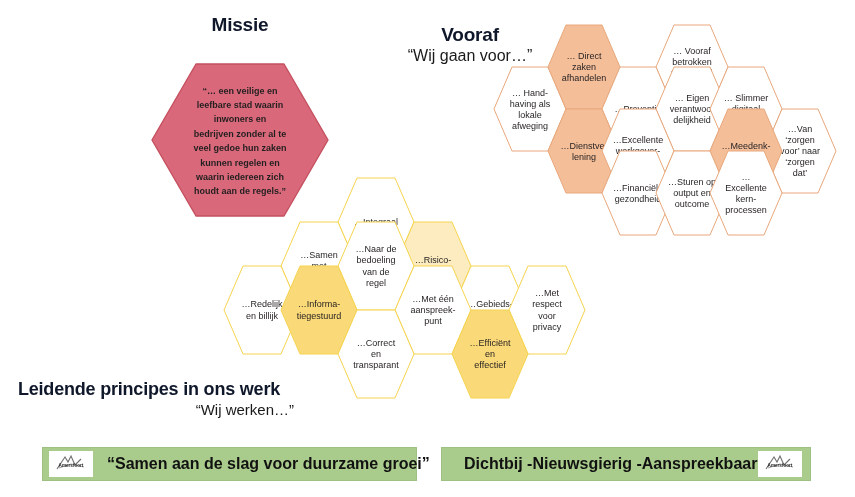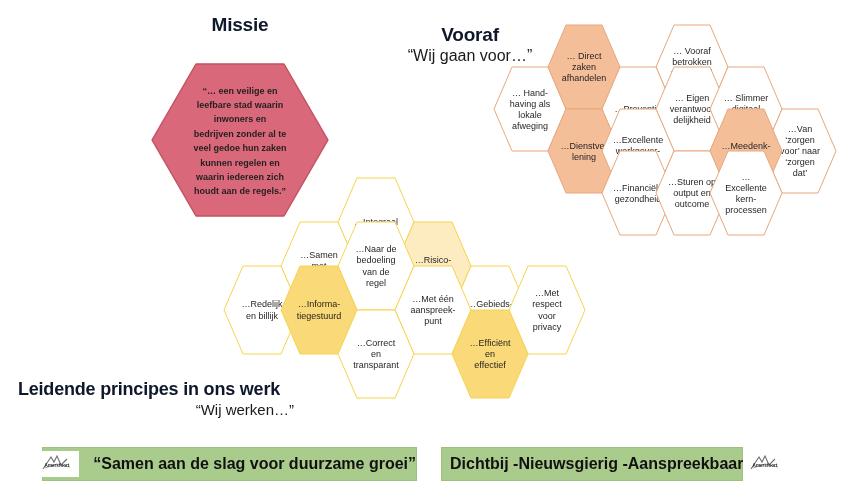--- a/index.html
+++ b/index.html
@@ -39,22 +39,22 @@
   .hex-mission-text{
     font-size:11.6px;font-weight:bold;fill:#ffffff;
   }
 
   
   .banner{
     position:absolute;height:34px;
     background:#a9cb8c;border:1px solid #9ec183;
     display:flex;align-items:center;box-sizing:border-box;
   }
-  #banner-left{left:42px;top:447px;width:375px;padding-left:6px;justify-content:flex-end;}
-  #banner-right{left:441px;top:447px;width:302px;padding-left:8px;}
+  #banner-left{left:42px;top:447px;width:375px;padding-left:6px;}
+  #banner-right{left:441px;top:447px;width:370px;padding-left:22px;}
   .banner-text{
     font-size:16px;font-weight:bold;color:#111111;
     white-space:nowrap;line-height:18px;
   }
   #banner-left .banner-text{margin-left:14px;}
   #banner-right .banner-text{flex:1;}
   .logo-box{
     width:44px;height:26px;background:#ffffff;
     display:flex;align-items:center;justify-content:center;
     flex:0 0 auto;overflow:hidden;

